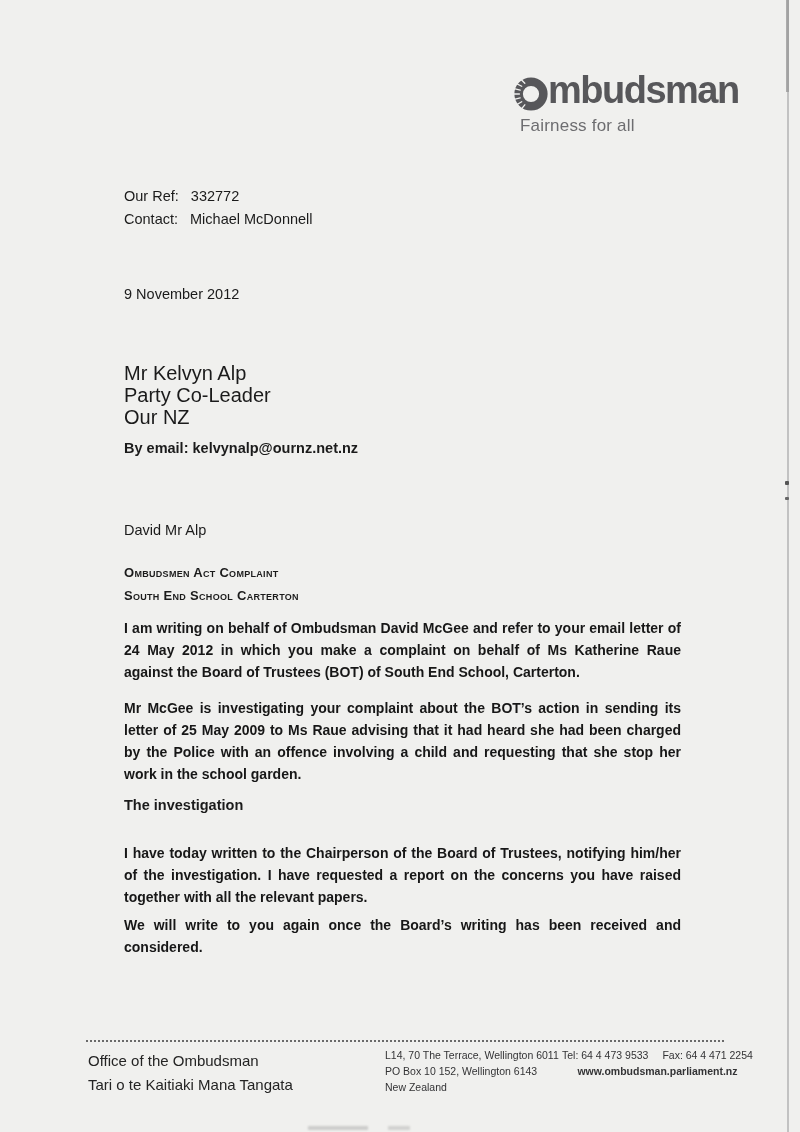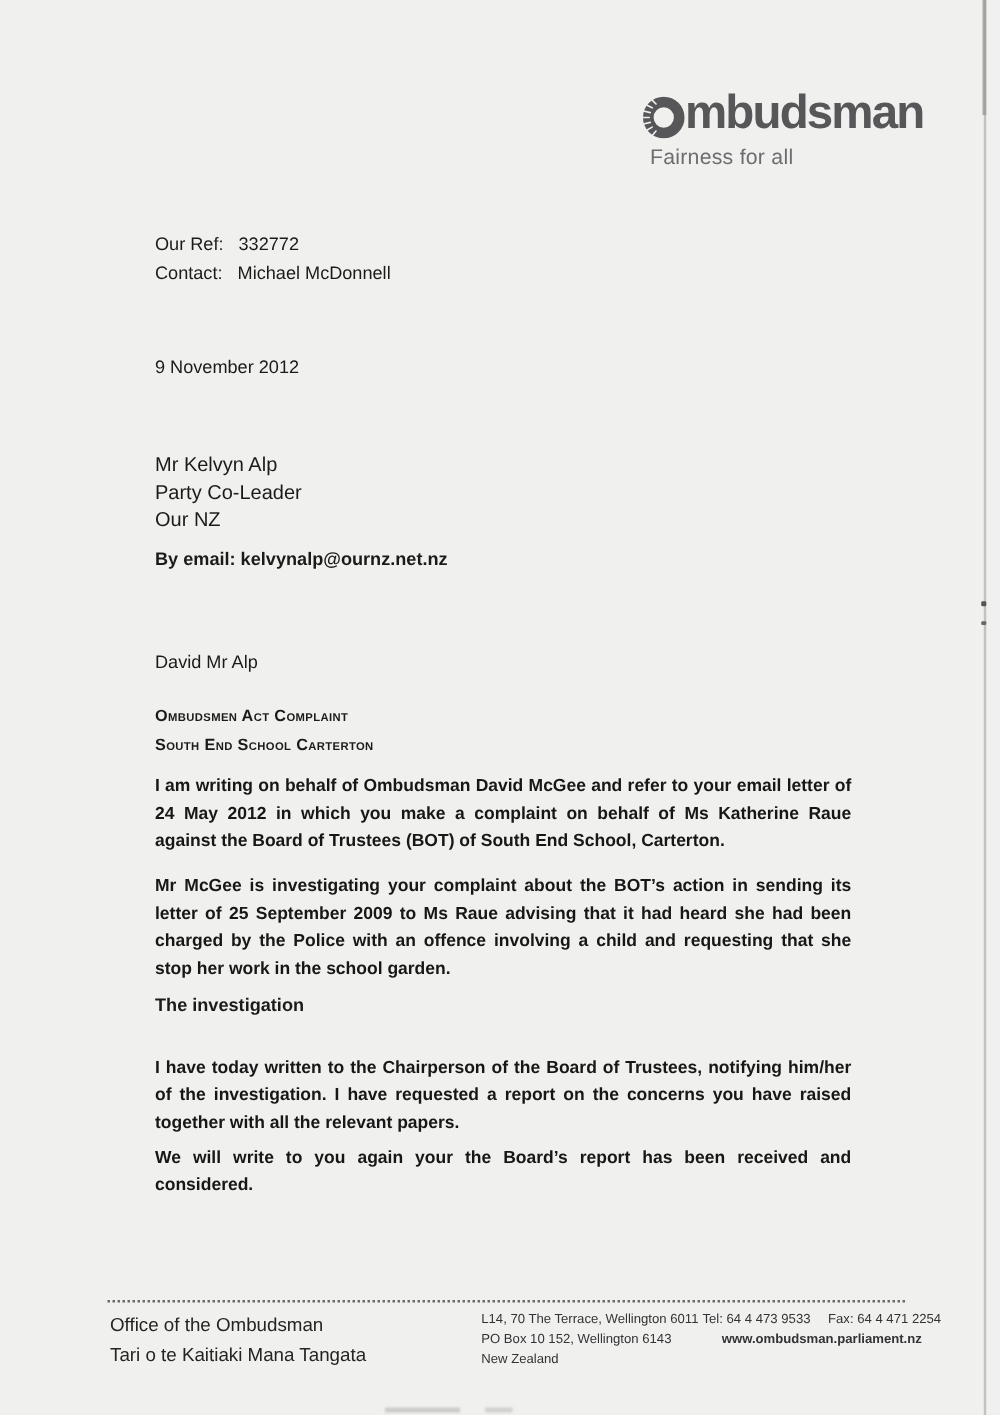--- a/index.html
+++ b/index.html
@@ -31,21 +31,21 @@
     font-size: 17px; color: #6d6d70; letter-spacing: 0.2px;
   }
 
   
   .ref-block { left: 124px; top: 185px; font-size: 14.5px; line-height: 23px; }
   .ref-row .lbl { display: inline-block; }
   .ref-row .val { display: inline-block; margin-left: 8px; }
 
   .date-line { left: 124px; top: 286px; font-size: 14.5px; }
 
-  .recipient { left: 124px; top: 362px; font-size: 16px; line-height: 22px; }
+  .recipient { left: 124px; top: 362px; font-size: 20px; line-height: 22px; }
 
   .delivery { left: 124px; top: 440px; font-size: 14.5px; font-weight: bold; }
 
   .salutation { left: 124px; top: 522px; font-size: 14.5px; }
 
   .subject { left: 124px; top: 561px; font-size: 13px; line-height: 23px;
              font-weight: bold; font-variant: small-caps; letter-spacing: 0.3px; }
 
   
   .para {
@@ -130,24 +130,24 @@
   <div class="abs delivery">By email: kelvynalp@ournz.net.nz</div>
 
   <div class="abs salutation">David Mr Alp</div>
 
   <div class="abs subject">
     <div>Ombudsmen Act Complaint</div>
     <div>South End School Carterton</div>
   </div>
 
   <div class="abs para p1">I am writing on behalf of Ombudsman David McGee and refer to your email letter of 24 May 2012 in which you make a complaint on behalf of Ms Katherine Raue against the Board of Trustees (BOT) of South End School, Carterton.</div>
-  <div class="abs para p2">Mr McGee is investigating your complaint about the BOT’s action in sending its letter of 25 September 2009 to Ms Raue advising that it had heard she had been charged by the Police with an offence involving a child and requesting that she stop her work in the school garden.</div>
+  <div class="abs para p2">Mr McGee is investigating your complaint about the BOT’s action in sending its letter of 25 May 2009 to Ms Raue advising that it had heard she had been charged by the Police with an offence involving a child and requesting that she stop her work in the school garden.</div>
   <div class="abs body-heading">The investigation</div>
   <div class="abs para p3">I have today written to the Chairperson of the Board of Trustees, notifying him/her of the investigation.  I have requested a report on the concerns you have raised together with all the relevant papers.</div>
-  <div class="abs para p4">We will write to you again your the Board’s report has been received and considered.</div>
+  <div class="abs para p4">We will write to you again once the Board’s writing has been received and considered.</div>
 
   <div class="abs footer-rule"></div>
 
   <div class="abs footer-left">
     <div>Office of the Ombudsman</div>
     <div>Tari o te Kaitiaki Mana Tangata</div>
   </div>
 
   <div class="abs footer-mid">
     <div>L14, 70 The Terrace, Wellington 6011</div>

